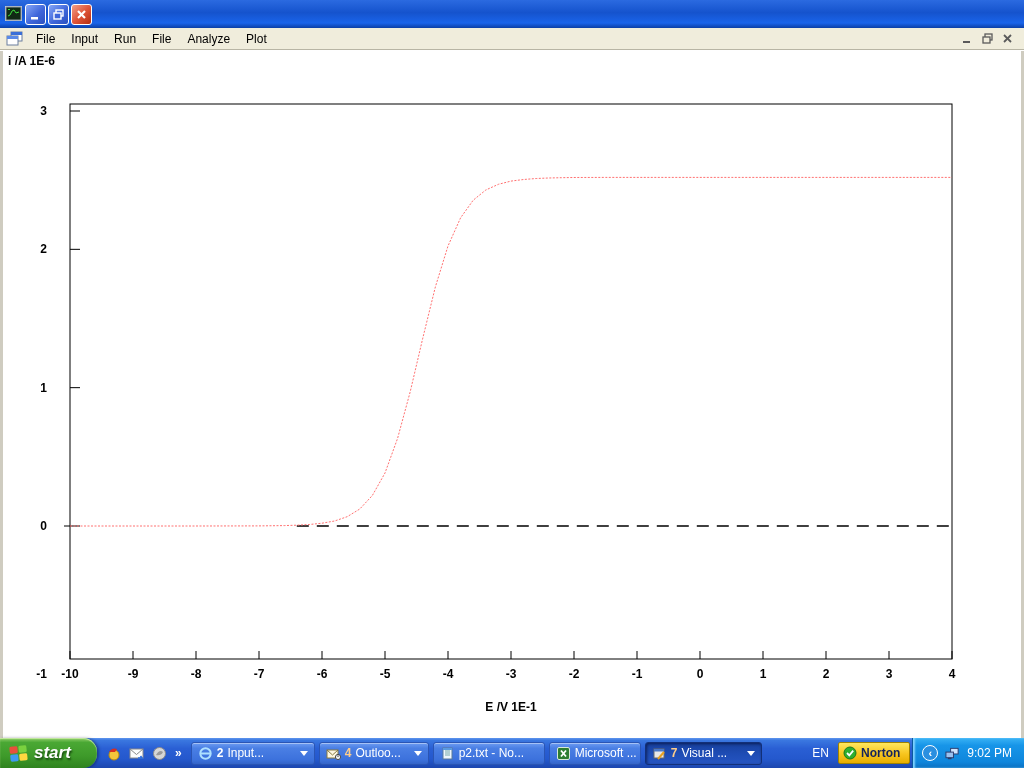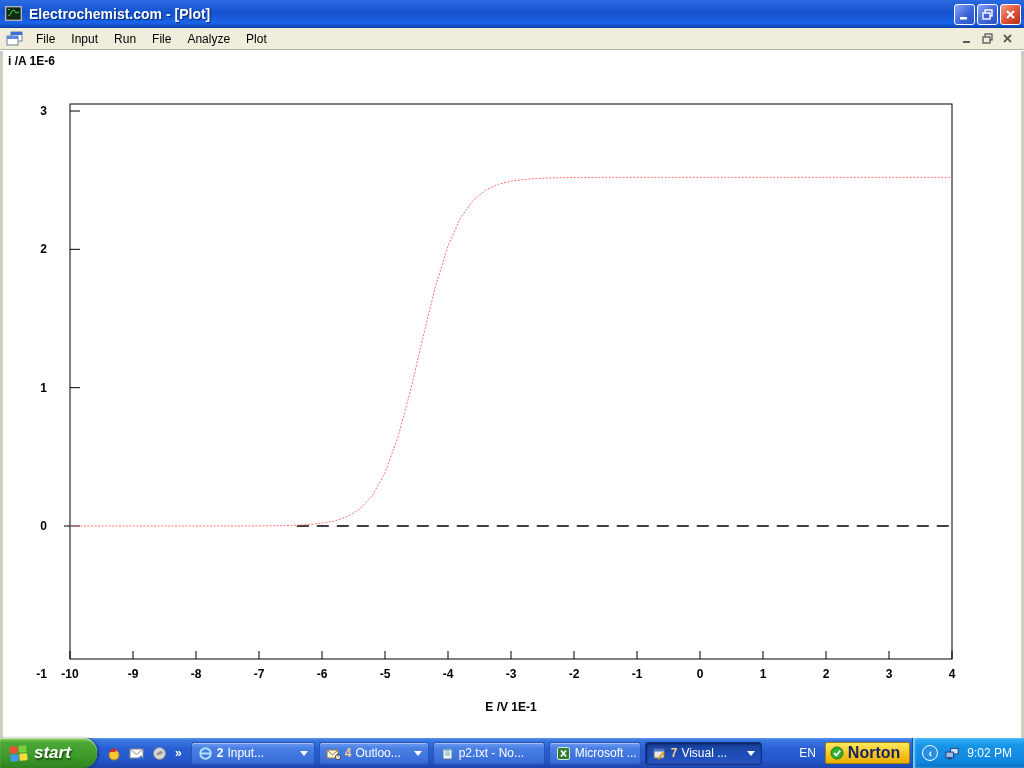--- a/index.html
+++ b/index.html
@@ -80,21 +80,21 @@
     width: 0; height: 0; margin-left: auto;
     border-left: 4px solid transparent; border-right: 4px solid transparent;
     border-top: 5px solid #fff;
   }
   .tb-icon { width: 15px; height: 15px; flex: none; display: inline-flex; }
   .lang { color: #fff; font-size: 12px; padding: 0 9px; margin-left: auto; }
   .norton {
     height: 22px; border: 1px solid #a08200; border-radius: 2px;
     background: linear-gradient(180deg,#ffe75e 0%,#f7c51e 55%,#e8ae00 100%);
     display: flex; align-items: center; gap: 4px; padding: 0 9px 0 4px;
-    font-size: 16px; font-weight: bold; color: #15235c; margin-right: 2px; cursor: pointer;
+    font-size: 12px; font-weight: bold; color: #15235c; margin-right: 2px; cursor: pointer;
   }
   .tray {
     height: 30px; display: flex; align-items: center; gap: 7px; padding: 0 12px 0 9px;
     background: linear-gradient(180deg,#39b2f5 0%,#1795e8 25%,#0f86dc 80%,#0a6fc0 100%);
     border-left: 1px solid #0a5aa0; box-shadow: inset 2px 0 2px #7fd2ff;
   }
   .tray-chevron {
     width: 16px; height: 16px; border-radius: 50%; background: #2a8fe0;
     border: 1px solid #fff; color: #fff; font-size: 11px; font-weight: bold;
     display: flex; align-items: center; justify-content: center; line-height: 1; cursor: pointer;
@@ -106,21 +106,20 @@
 
 <div class="titlebar">
   <span class="app-icon">
     <svg width="18" height="16" viewBox="0 0 18 16">
       <rect x="0" y="0" width="17" height="15" fill="#cfd4dd"></rect>
       <rect x="1" y="1" width="15" height="13" fill="#102a14" stroke="#8a93a0"></rect>
       <polyline points="3,10 5,9 7,5 9,4 11,7 14,6" fill="none" stroke="#3ddb3d" stroke-width="1"></polyline>
       <rect x="3" y="3" width="2" height="1" fill="#3ddb3d"></rect>
     </svg>
   </span>
-  <span class="title-text">Electrochemist.com - [Plot]</span>
   <span class="win-btn btn-blue">
     <svg width="13" height="13" viewBox="0 0 13 13">
         <rect x="2" y="9" width="7" height="2.5" fill="#fff"></rect>
       </svg>
   </span>
   <span class="win-btn btn-blue">
     <svg width="13" height="13" viewBox="0 0 13 13">
       <rect x="4" y="2" width="7" height="6" fill="none" stroke="#fff" stroke-width="1.4"></rect>
       <rect x="2" y="5" width="7" height="6" fill="#3f66da" stroke="#fff" stroke-width="1.4"></rect>
     </svg>

